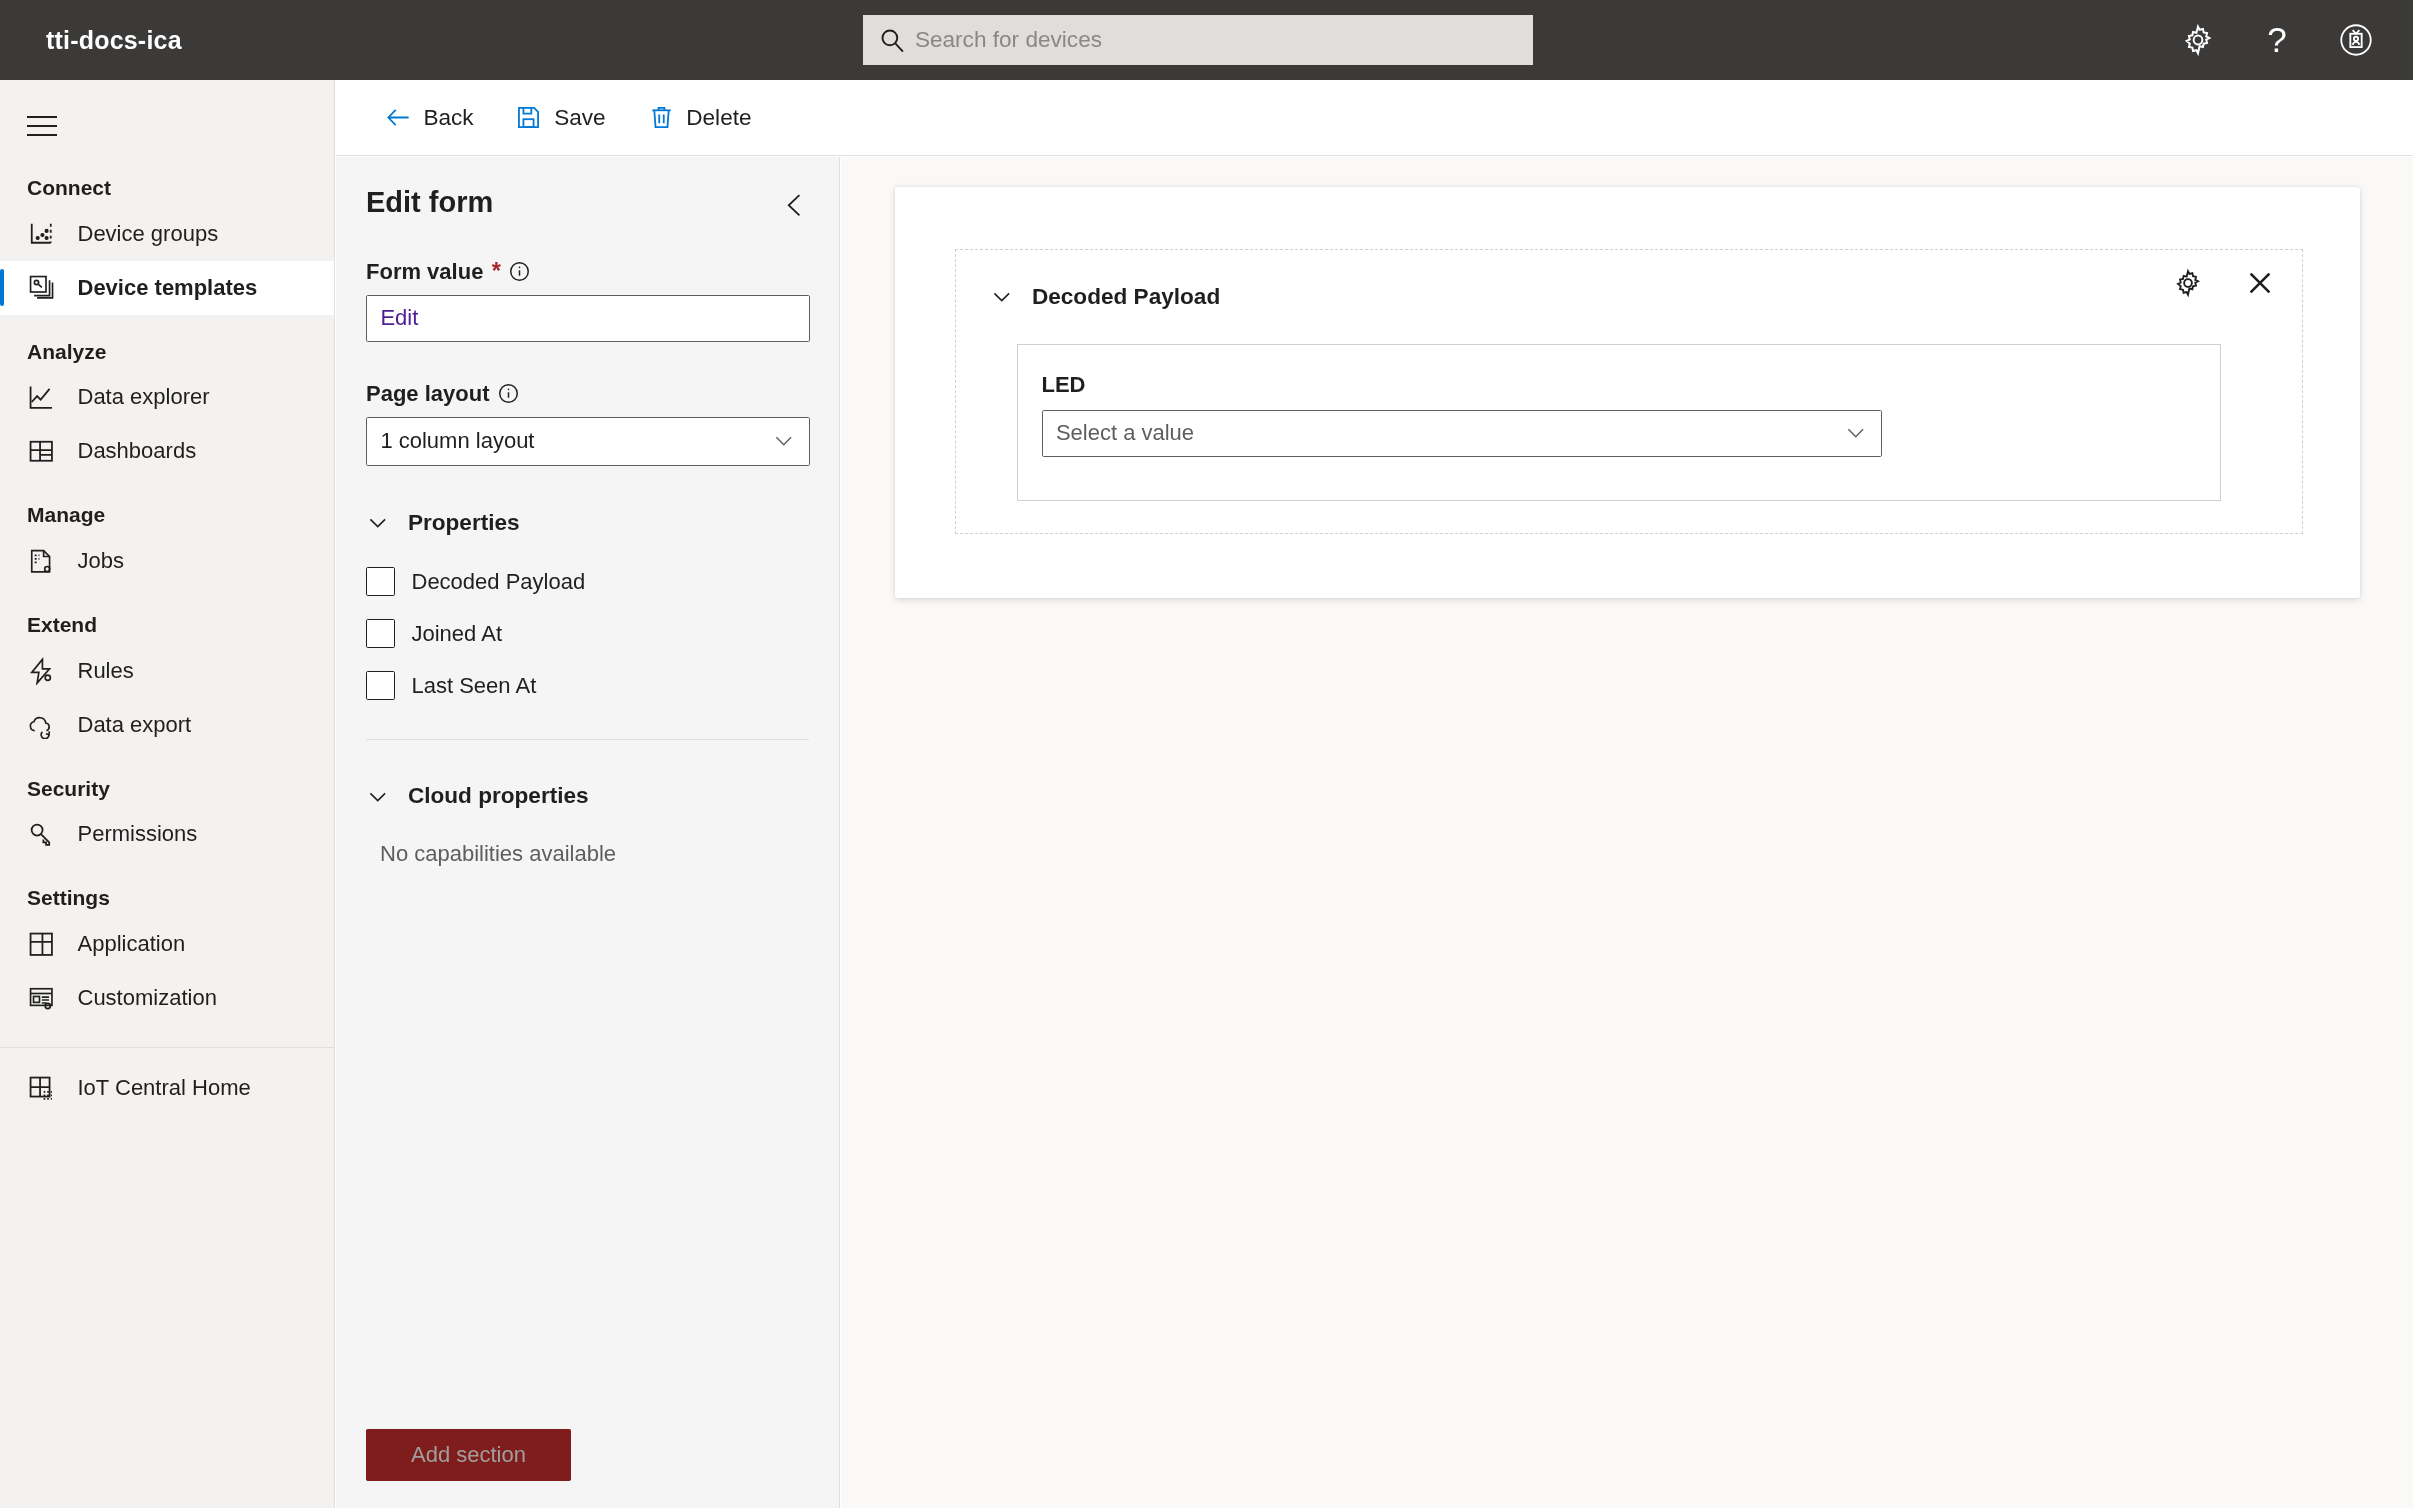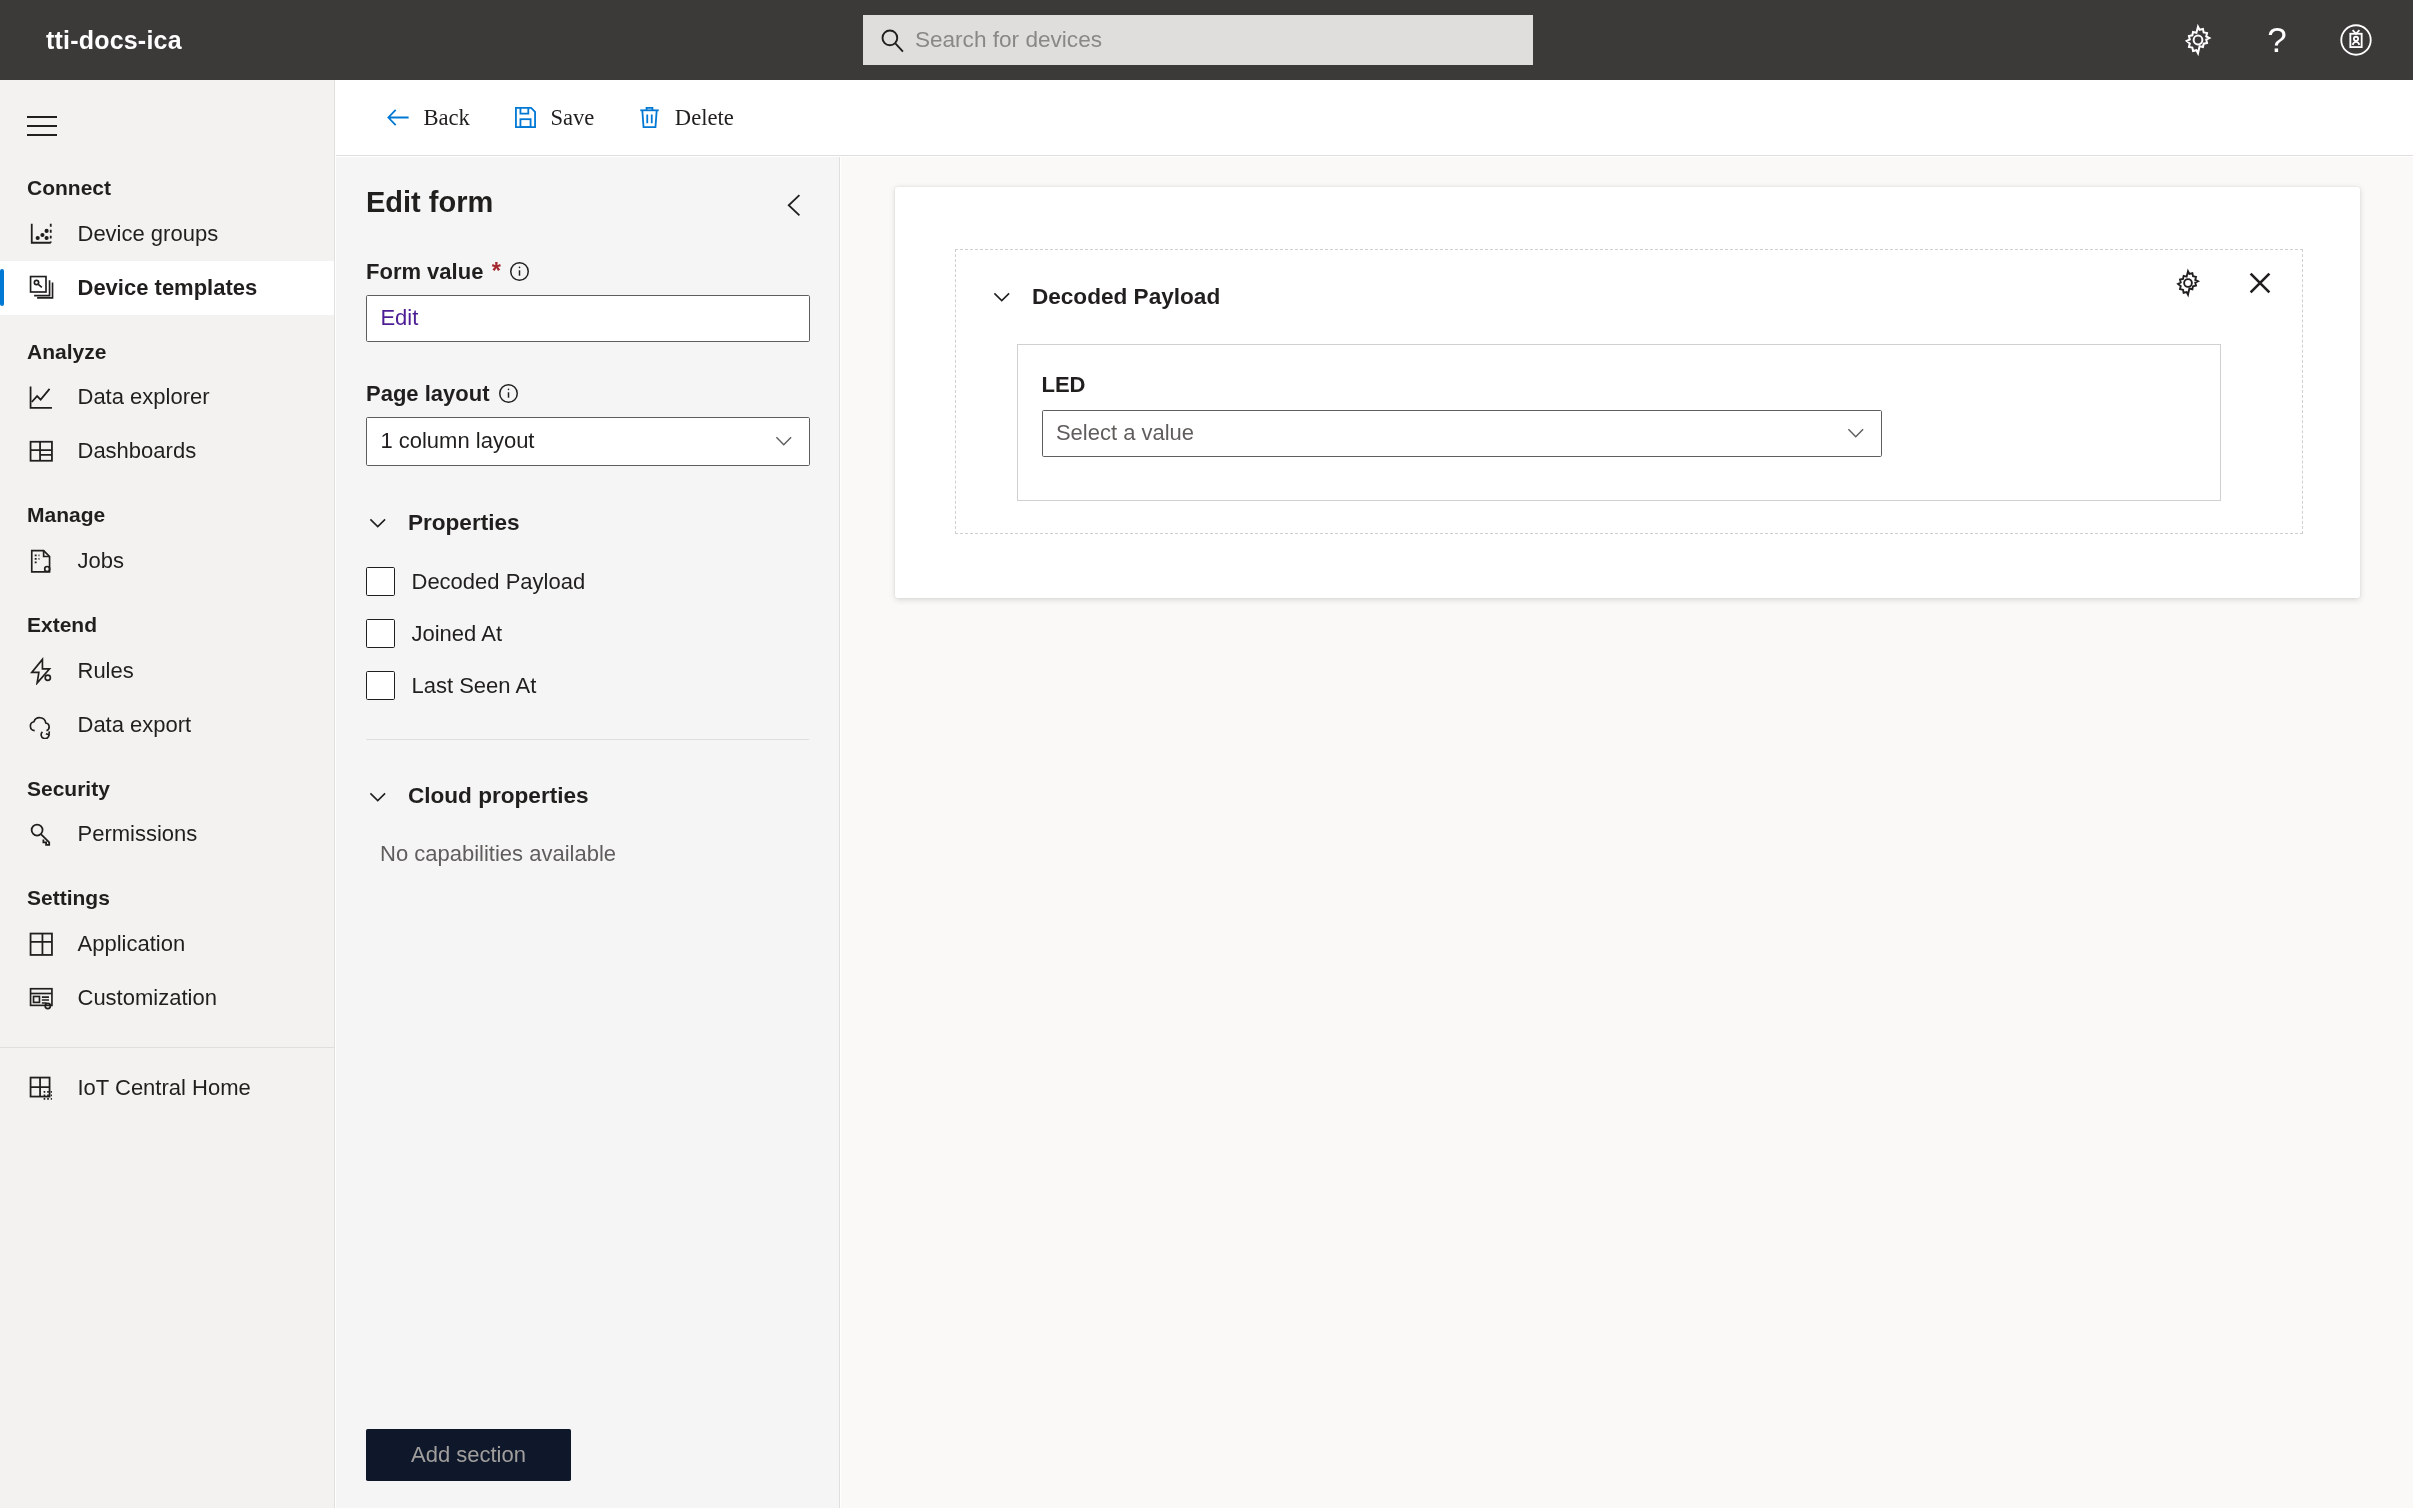--- a/index.html
+++ b/index.html
@@ -84,21 +84,21 @@
   .toolbar {
     position: absolute; left: 336px; top: 80px;
     width: 2077px; height: 76px;
     background: #ffffff;
     border-bottom: 0.8px solid #E1DFDD;
     display: flex; align-items: center; padding-left: 42px; gap: 28.5px;
   }
   .tb-btn {
     display: flex; align-items: center; gap: 11.7px;
     cursor: pointer; padding: 5px 6.7px; background: none; border: none;
-    font-family: Liberation Serif, serif;
+    font-family: Liberation Sans, sans-serif;
   }
   .tb-btn .tb-ico { width: 27px; height: 27px; flex: none; }
   .tb-label { font-size: 22.6px; color: #201F1E; white-space: nowrap; }
 
   
   .panel {
     position: absolute; left: 336px; top: 157px;
     width: 504px; height: 1352px;
     background: #F5F5F5;
     border-right: 0.8px solid #E1DFDD;
@@ -144,21 +144,21 @@
   .chk-box {
     width: 28.5px; height: 28.5px; flex: none;
     border: 1.7px solid #201F1E; border-radius: 1.7px; background: #fff;
   }
   .chk-label { font-size: 22px; color: #201F1E; }
   .panel-divider { height: 0.8px; background: #E1DFDD; margin: 27px 30px 0 30px; }
   .empty-note { font-size: 22px; color: #605E5C; margin: 32px 0 0 44px; }
   .add-section-btn {
     position: absolute; left: 30px; bottom: 28.5px;
     width: 205px; height: 52px;
-    background: #0f172a; border: none; border-radius: 1.7px;
+    background: #7f1d1d; border: none; border-radius: 1.7px;
     font-family: "Liberation Sans", sans-serif;
     font-size: 22px; color: #A19F9D; cursor: default;
   }
 
   
   .canvas {
     position: absolute; left: 841px; top: 157px;
     width: 1572px; height: 1352px;
     background: #FAF9F8;
     overflow: hidden;

